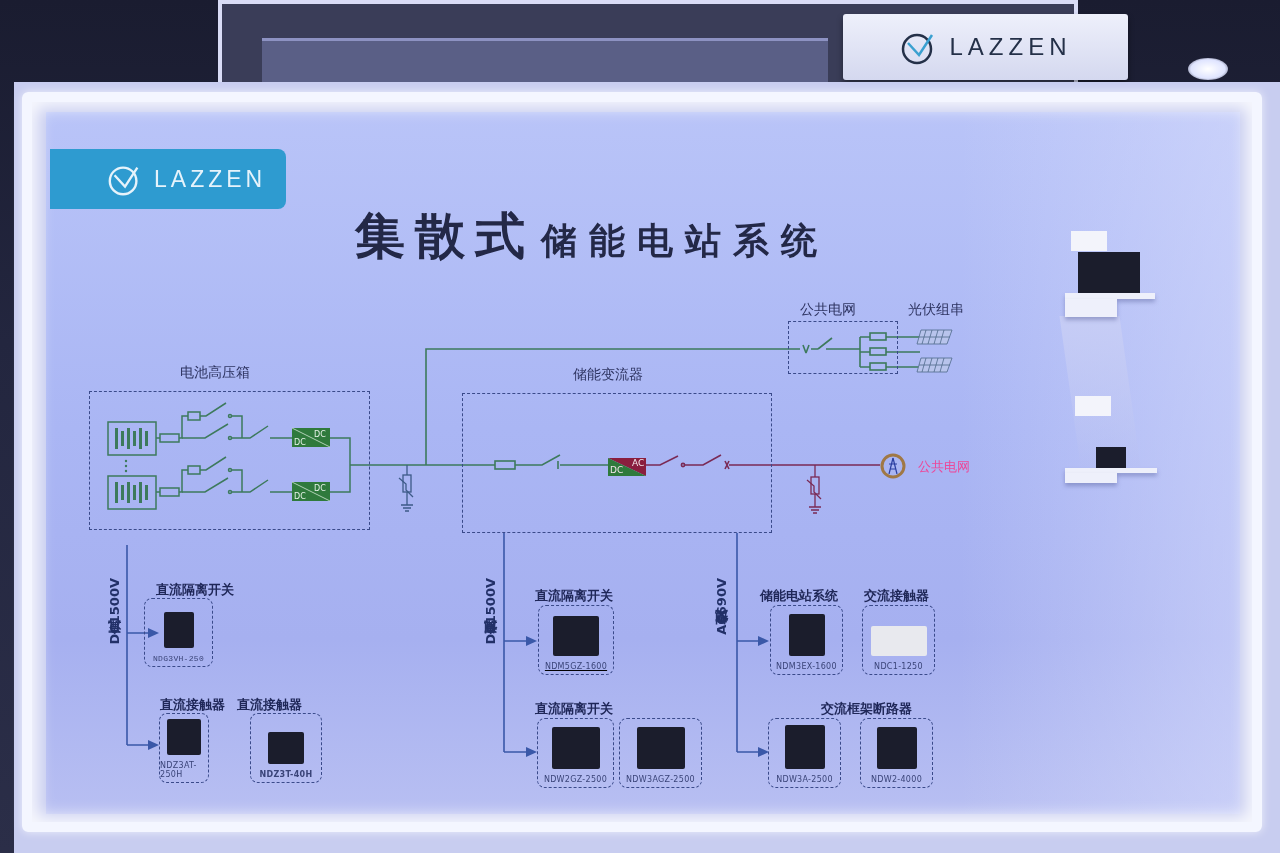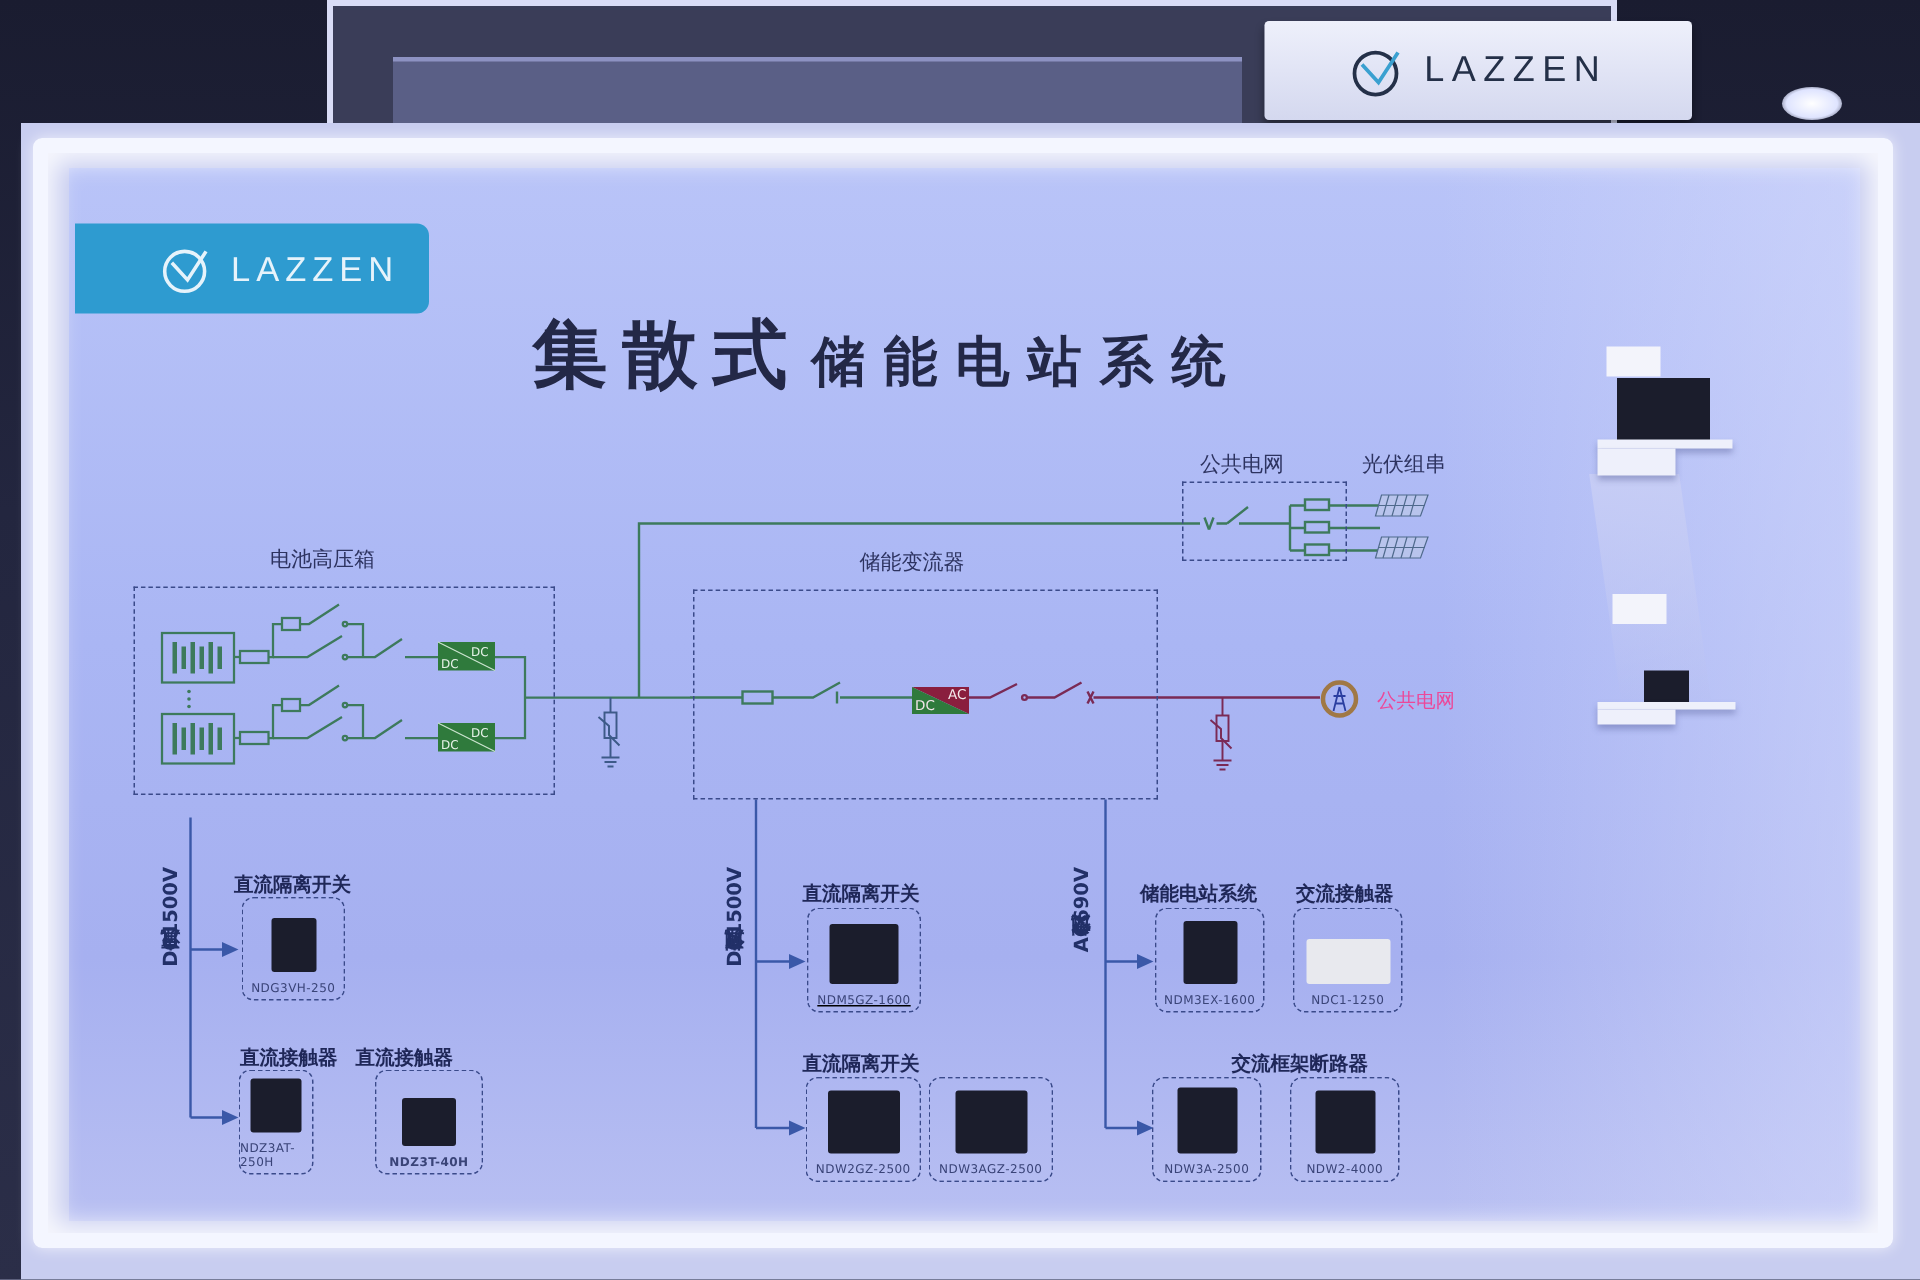--- a/index.html
+++ b/index.html
@@ -214,21 +214,21 @@
 <div class="lbl" style="left:573px;top:366px;">储能变流器</div>
 <div class="lbl" style="left:800px;top:301px;">公共电网</div>
 <div class="lbl" style="left:908px;top:301px;">光伏组串</div>
 <div class="lbl" style="left:918px;top:458px;font-size:13px;color:#ec4899;">公共电网</div>
 
 <div class="vlabel" style="left:106px;top:578px;">直流DC1500V</div>
 <div class="vlabel" style="left:482px;top:578px;">直流侧DC1500V</div>
 <div class="vlabel" style="left:713px;top:578px;">交流侧AC690V</div>
 
 <div class="prod-title" style="left:156px;top:581px;">直流隔离开关</div>
-<div class="prod-card" style="left:161px;top:598px;width:69px;height:69px;">
+<div class="prod-card" style="left:144px;top:598px;width:69px;height:69px;font-family:Liberation Mono, monospace;">
   <div class="device" style="width:30px;height:36px;"></div>
   <span class="model">NDG3VH-250</span>
 </div>
 <div class="prod-title" style="left:160px;top:696px;">直流接触器</div>
 <div class="prod-card" style="left:159px;top:713px;width:50px;height:70px;">
   <div class="device" style="width:34px;height:36px;"></div>
   <span class="model">NDZ3AT-250H</span>
 </div>
 <div class="prod-title" style="left:237px;top:696px;">直流接触器</div>
 <div class="prod-card" style="left:250px;top:713px;width:72px;height:70px;font-weight:bold;">

